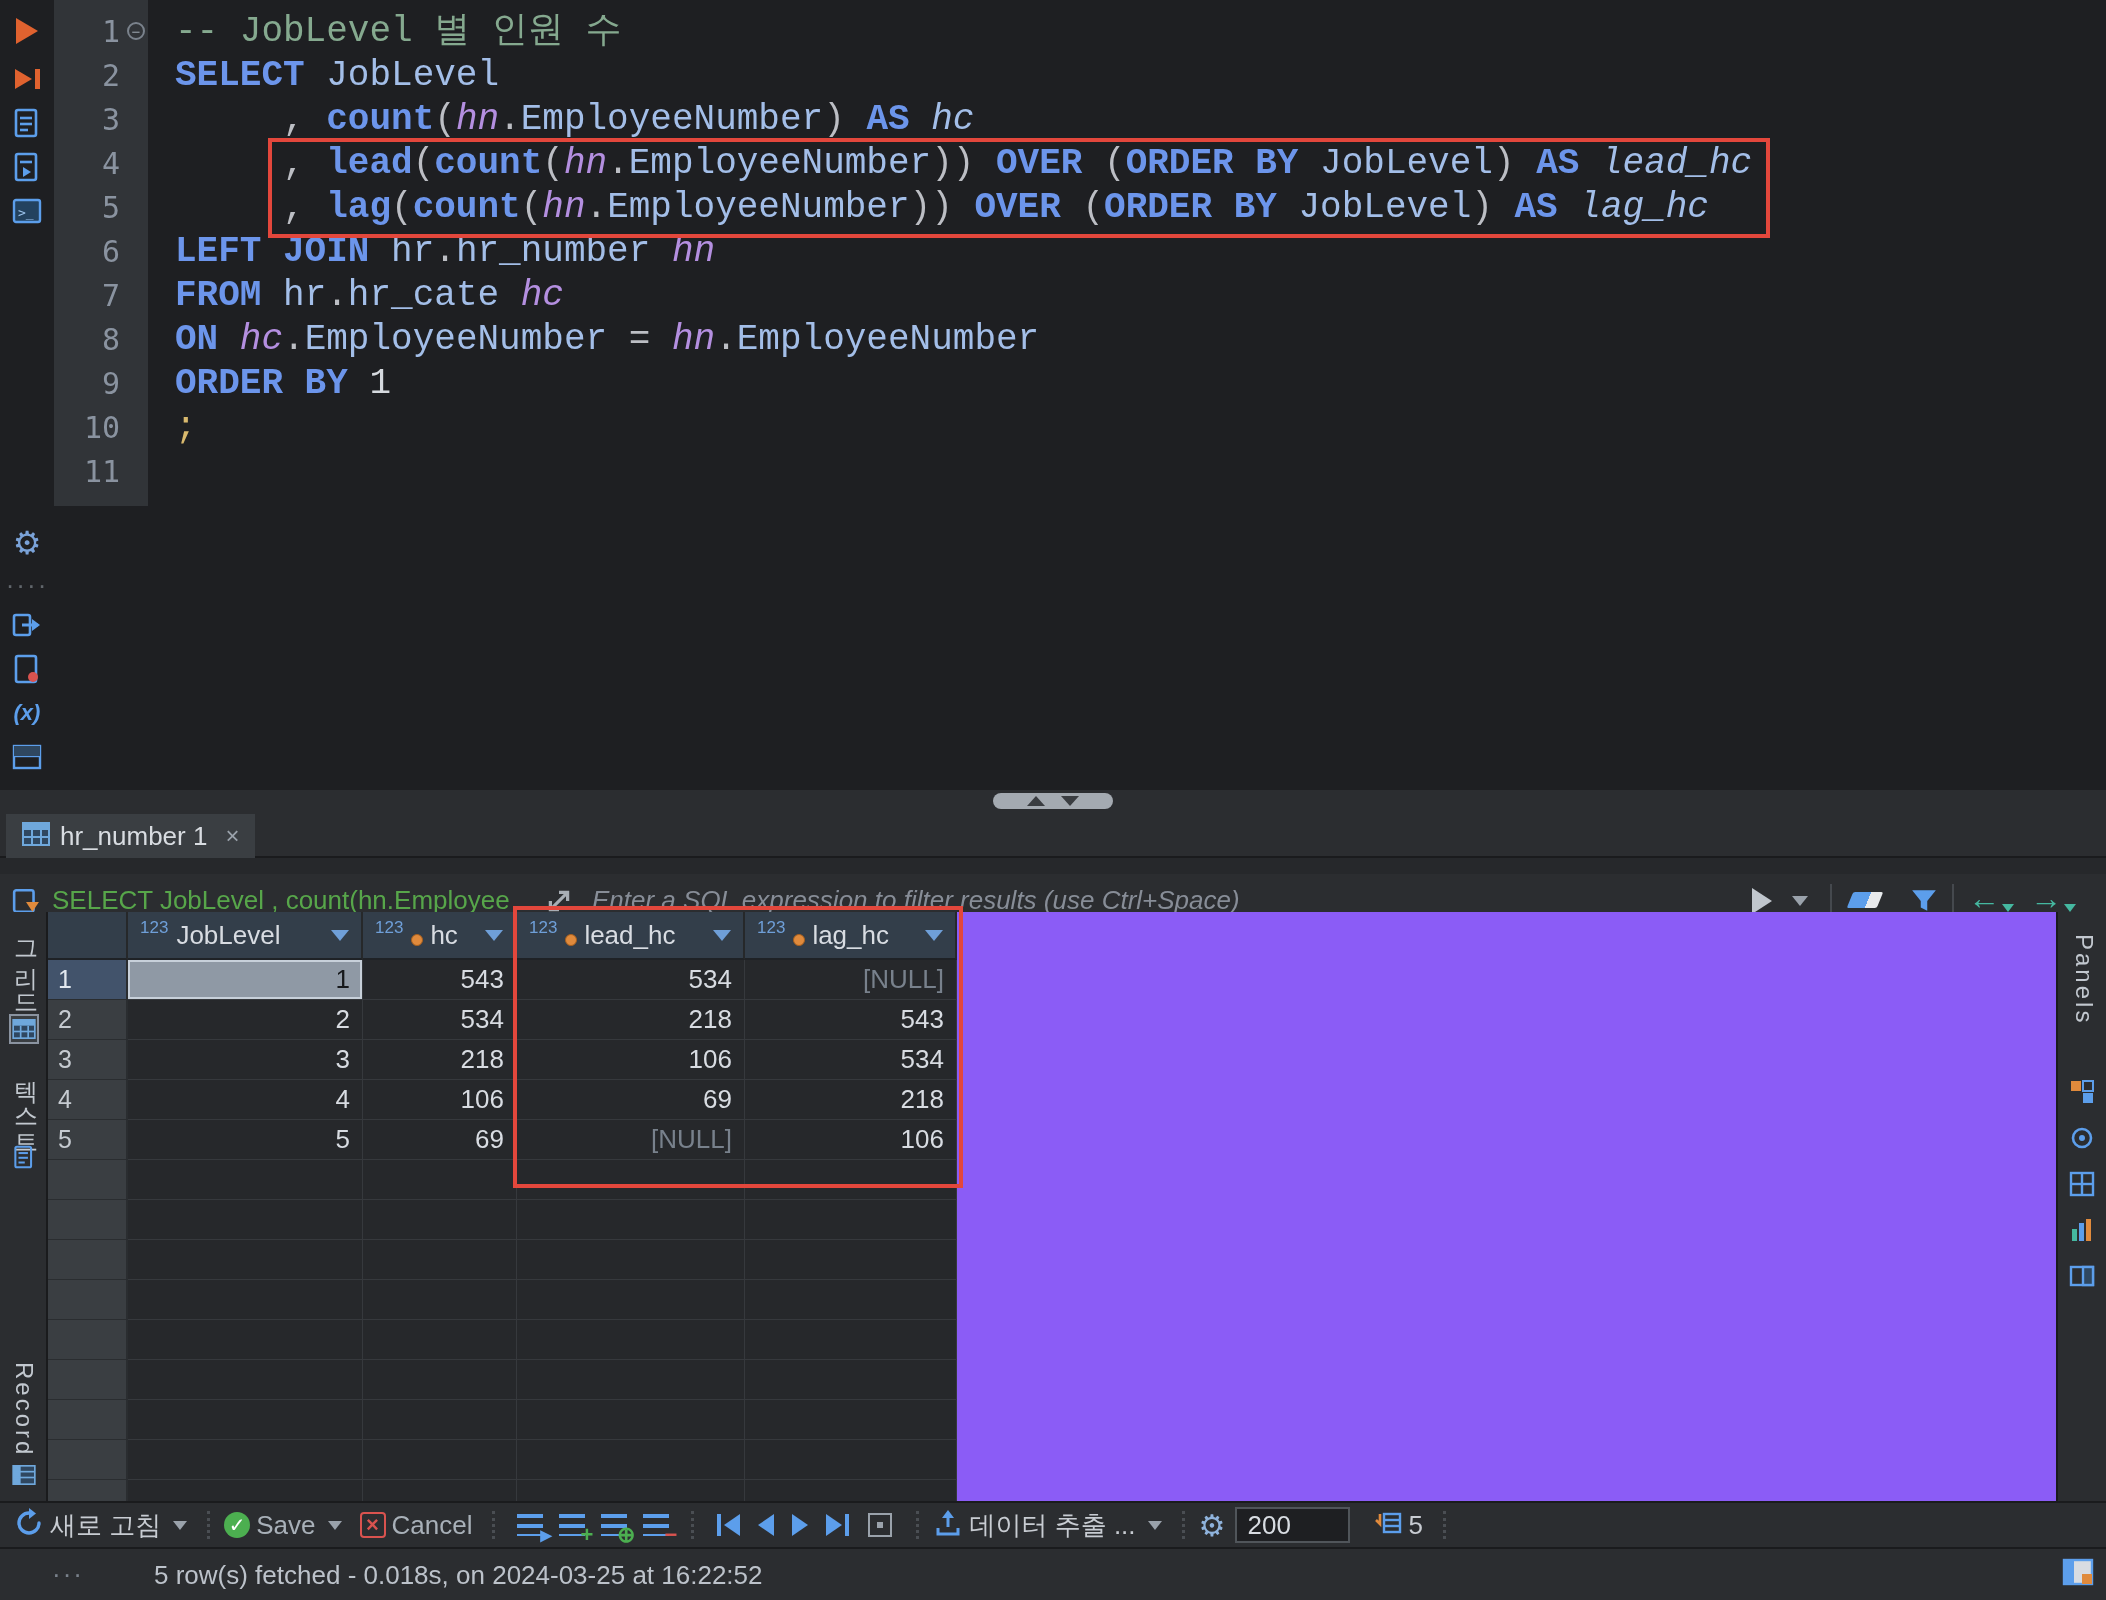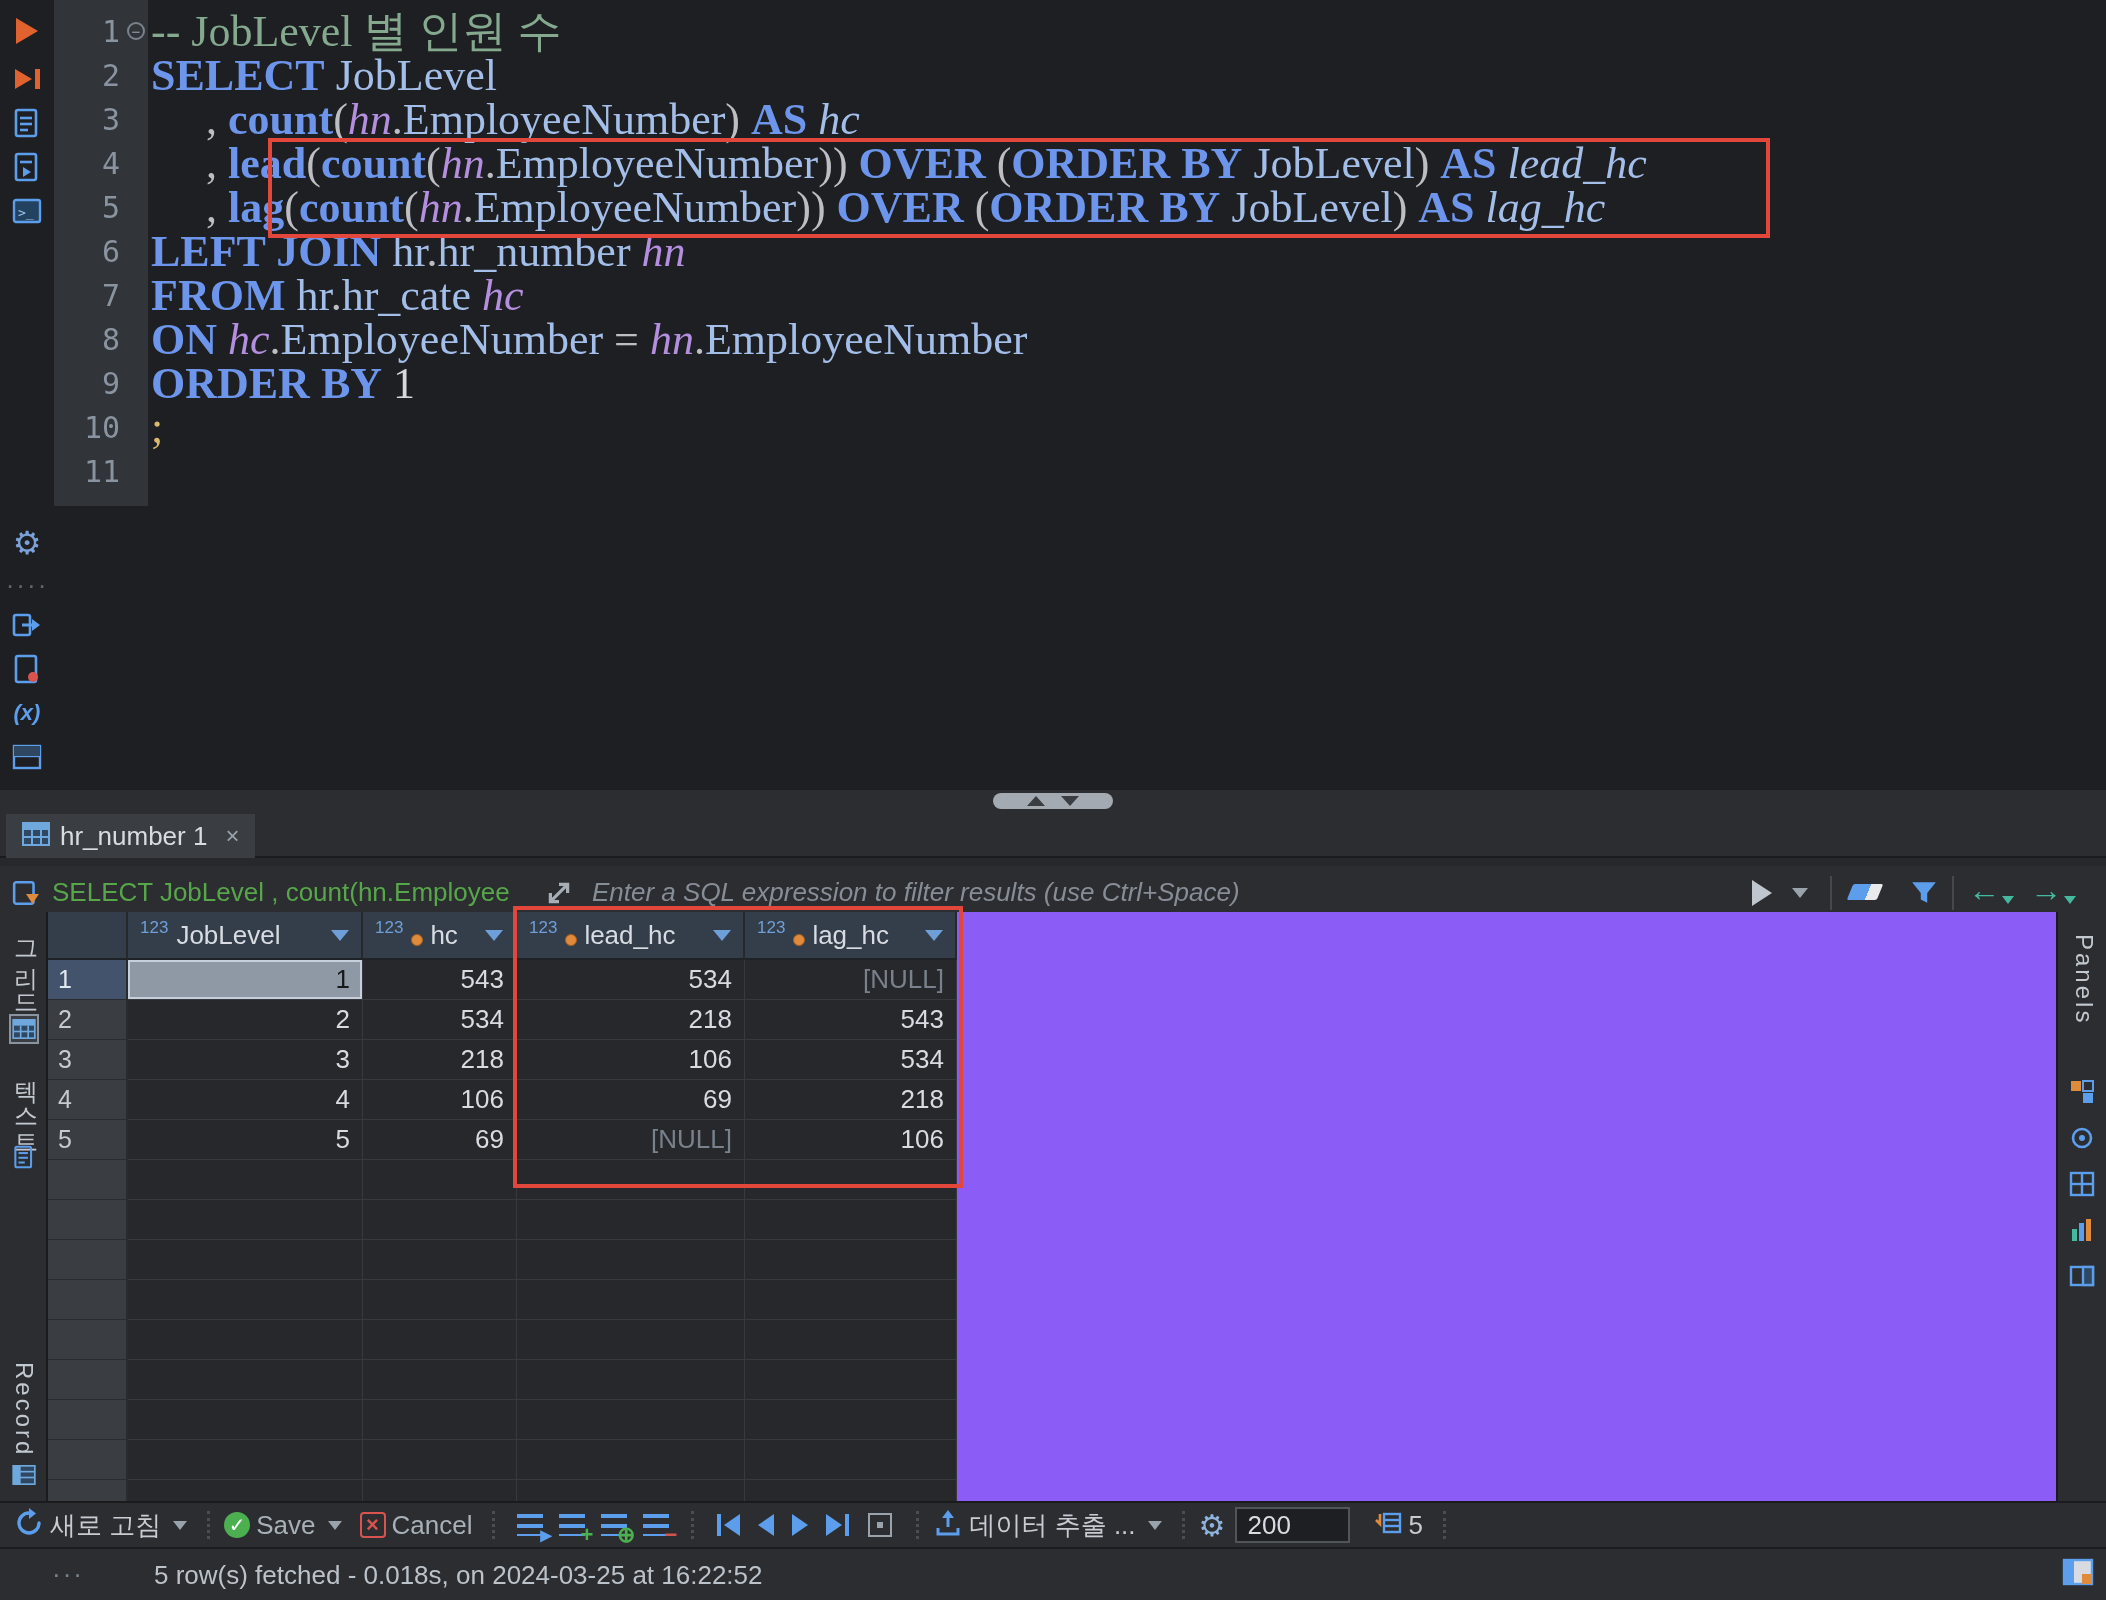--- a/index.html
+++ b/index.html
@@ -9,21 +9,21 @@
 
 
 .editor{position:absolute;left:0;top:0;width:2106px;height:790px;background:#1E1F22}
 .estrip{position:absolute;left:0;top:0;width:54px;height:790px}
 .eicon{position:absolute;left:8px;width:38px;height:38px;display:flex;align-items:center;justify-content:center}
 .tri-run{width:0;height:0;border-top:13px solid transparent;border-bottom:13px solid transparent;border-left:22px solid #E0622F}
 .tri-run-sm{width:0;height:0;border-top:10px solid transparent;border-bottom:10px solid transparent;border-left:17px solid #E0622F}
 .gutter{position:absolute;left:54px;top:0;width:94px;height:506px;background:#313438;padding-top:10px}
 .ln{height:44px;line-height:44px;text-align:right;padding-right:28px;color:#8A93A0;font-family:"DejaVu Sans Mono",monospace;font-size:30px;position:relative}
 .fold{position:absolute;right:3px;top:12px;width:18px;height:18px;border:2px solid #7A828C;border-radius:50%;color:#9AA2AB;font-size:15px;line-height:15px;text-align:center;font-family:"Liberation Sans",sans-serif}
-.code{position:absolute;left:148px;top:0;padding:10px 0 0 3px;font-family:Liberation Serif, serif;font-size:44px}
+.code{position:absolute;left:148px;top:0;padding:10px 0 0 27px;font-family:Liberation Mono, monospace;font-size:36px}
 .cl{height:44px;line-height:44px;white-space:pre}
 .tk-kw,.tk-fn{color:#6C95EB;font-weight:bold}
 .tk-id{color:#A3BEE8}
 .tk-al{color:#B48FE0;font-style:italic}
 .tk-res{color:#A3BEE8;font-style:italic}
 .tk-pl{color:#BCBEC4}
 .tk-cm{color:#85A98F}
 .tk-num{color:#D5D9DE}
 .tk-semi{color:#D9B96E}
 .hlbox{position:absolute;border:4px solid #E3473C;z-index:6;pointer-events:none}
@@ -35,21 +35,21 @@
 .tri-up{width:0;height:0;border-left:9px solid transparent;border-right:9px solid transparent;border-bottom:10px solid #3A3D41}
 .tri-dn{width:0;height:0;border-left:9px solid transparent;border-right:9px solid transparent;border-top:10px solid #3A3D41}
 
 
 .results{position:absolute;left:0;top:812px;width:2106px;height:788px;background:#26282B}
 .tabbar{position:absolute;left:0;top:0;width:2106px;height:46px;background:#2B2D30;border-bottom:2px solid #1A1B1D}
 .rtab{position:absolute;left:6px;top:2px;height:44px;background:#3A3E42;display:flex;align-items:center;padding:0 16px;gap:10px}
 .rtab-label{font-size:26px;color:#D8DCE1}
 .rtab-close{font-size:24px;color:#9AA2AB;margin-left:8px}
 
-.filterbar{position:absolute;left:0;top:54px;width:2106px;height:54px;background:#2B2D30;border-bottom:2px solid #1A1B1D}
+.filterbar{position:absolute;left:0;top:62px;width:2106px;height:54px;background:#2B2D30;border-bottom:2px solid #1A1B1D}
 .fq-icon{position:absolute;left:12px;top:13px}
 .fq-text{position:absolute;left:52px;top:11px;font-size:26px;color:#57A64A;white-space:nowrap;max-width:485px;overflow:hidden}
 .f-expand{position:absolute;left:545px;top:13px}
 .f-placeholder{position:absolute;left:592px;top:11px;font-size:26px;font-style:italic;color:#878D97;white-space:nowrap}
 .f-play{position:absolute;left:1752px;top:14px;width:0;height:0;border-top:13px solid transparent;border-bottom:13px solid transparent;border-left:20px solid #C0C6CD}
 .f-caret{position:absolute;left:1792px;top:22px;width:0;height:0;border-left:8px solid transparent;border-right:8px solid transparent;border-top:10px solid #9AA2AB}
 .f-sep{position:absolute;top:10px;width:0;height:34px;border-left:2px solid #45494E}
 .eraser{position:absolute;left:1850px;top:18px;width:30px;height:16px;transform:skewX(-22deg);background:linear-gradient(90deg,#5C9EEB 0 60%,#E8EAEC 60% 100%);border-radius:2px}
 .f-funnel{position:absolute;left:1910px;top:14px}
 .f-arrow{position:absolute;top:6px;font-size:32px;font-weight:bold;color:#45B8A0}

